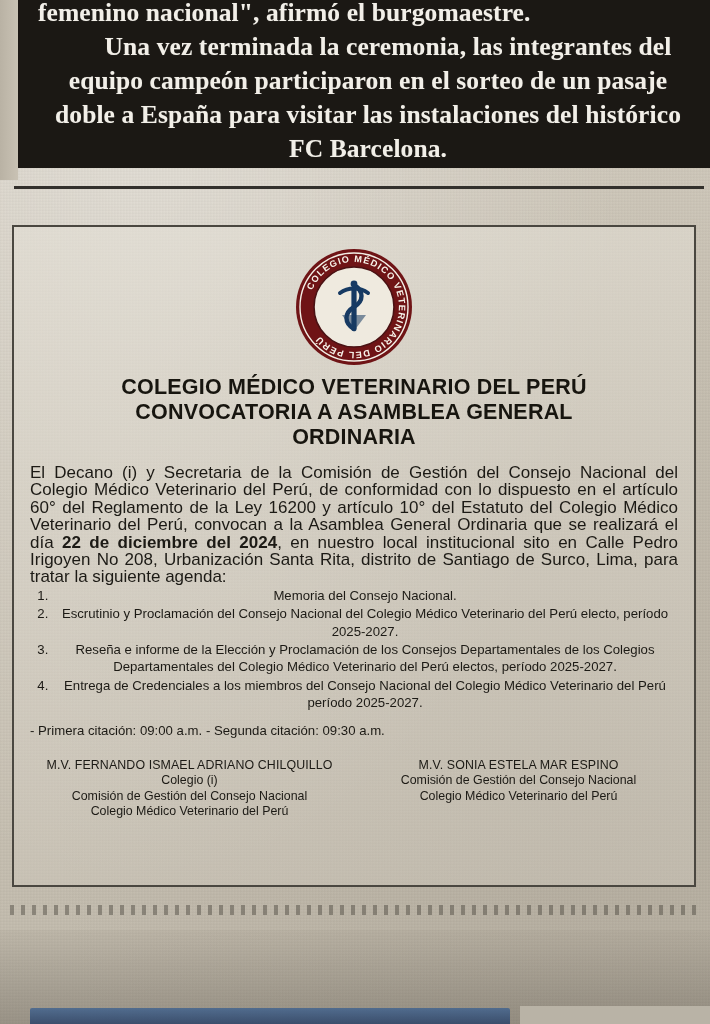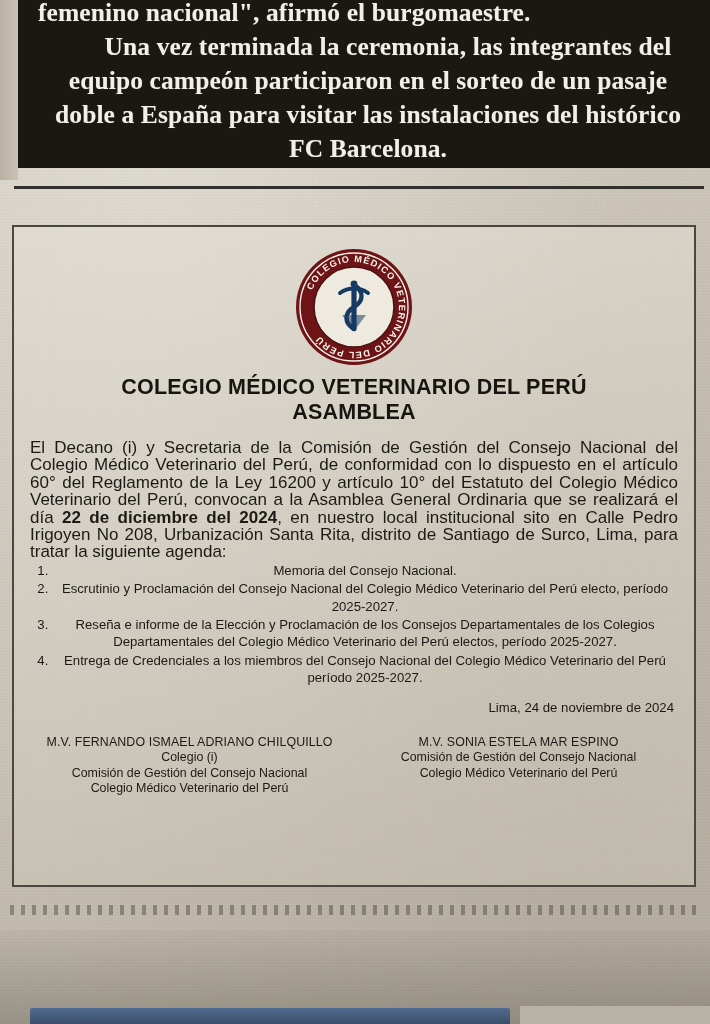--- a/index.html
+++ b/index.html
@@ -248,36 +248,37 @@
               <path d="M-14,-16 C-6,-22 6,-22 14,-16" fill="none" stroke="#173a63" stroke-width="4" stroke-linecap="round"></path>
               <circle cx="0" cy="-25" r="3.4" fill="#173a63"></circle>
               <path d="M-12,6 L0,22 L12,6 Z" fill="#173a63" opacity="0.55"></path>
             </g>
           </svg>
         </div>
       </div>
 
       <div class="title">
         <span class="t-line">COLEGIO MÉDICO VETERINARIO DEL PERÚ</span>
-        <span class="t-line">ASAMBLEA</span>
+        <span class="t-line">CONVOCATORIA A ASAMBLEA GENERAL</span>
+        <span class="t-line">ORDINARIA</span>
       </div>
 
       <div class="body-text">
         <span>El Decano (i) y Secretaria de la Comisión de Gestión del Consejo Nacional del Colegio Médico Veterinario del Perú, de conformidad con lo dispuesto en el artículo 60° del Reglamento de la Ley 16200 y artículo 10° del Estatuto del Colegio Médico Veterinario del Perú, convocan a la Asamblea General Ordinaria que se realizará el día </span><b>22 de diciembre del 2024</b><span>, en nuestro local institucional sito en Calle Pedro Irigoyen No 208, Urbanización Santa Rita, distrito de Santiago de Surco, Lima, para tratar la siguiente agenda:</span>
       </div>
 
       <ol class="agenda">
         <li>Memoria del Consejo Nacional.</li>
         <li>Escrutinio y Proclamación del Consejo Nacional del Colegio Médico Veterinario del Perú electo, período 2025-2027.</li>
         <li>Reseña e informe de la Elección y Proclamación de los Consejos Departamentales de los Colegios Departamentales del Colegio Médico Veterinario del Perú electos, período 2025-2027.</li>
         <li>Entrega de Credenciales a los miembros del Consejo Nacional del Colegio Médico Veterinario del Perú período 2025-2027.</li>
       </ol>
 
-
-      <div class="place-date">Lima, 24 de noviembre de 2024</div>
+      <div class="citation">- Primera citación: 09:00 a.m. - Segunda citación: 09:30 a.m.</div>
+
 
       <div class="signatures">
         <div class="sig">
           <div class="nm">M.V. FERNANDO ISMAEL ADRIANO CHILQUILLO</div>
           <div>Colegio (i)</div>
           <div>Comisión de Gestión del Consejo Nacional</div>
           <div>Colegio Médico Veterinario del Perú</div>
         </div>
         <div class="sig">
           <div class="nm">M.V. SONIA ESTELA MAR ESPINO</div>

